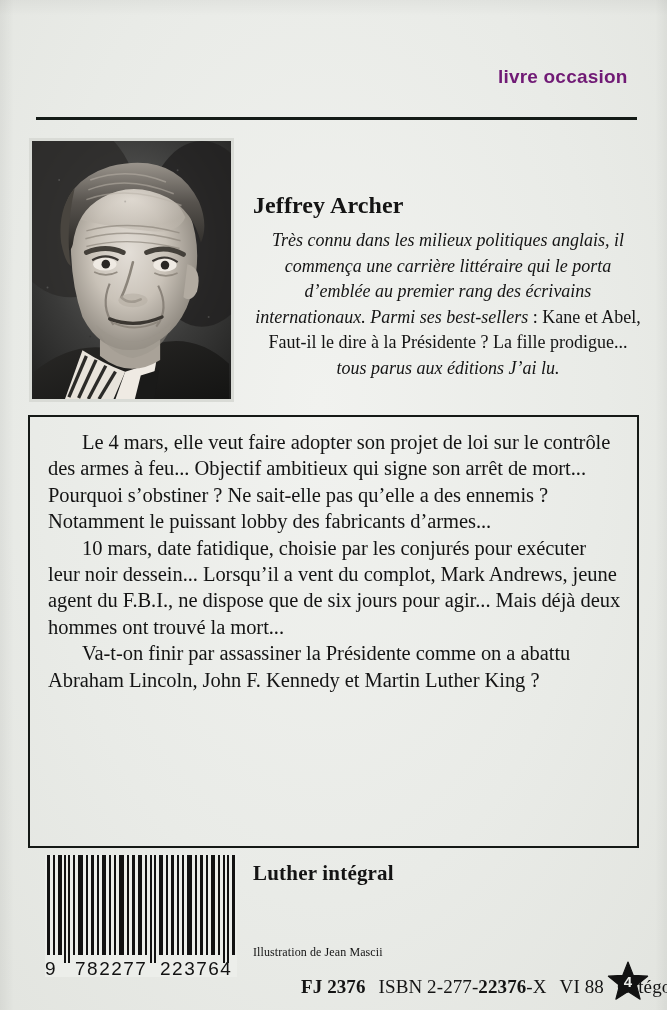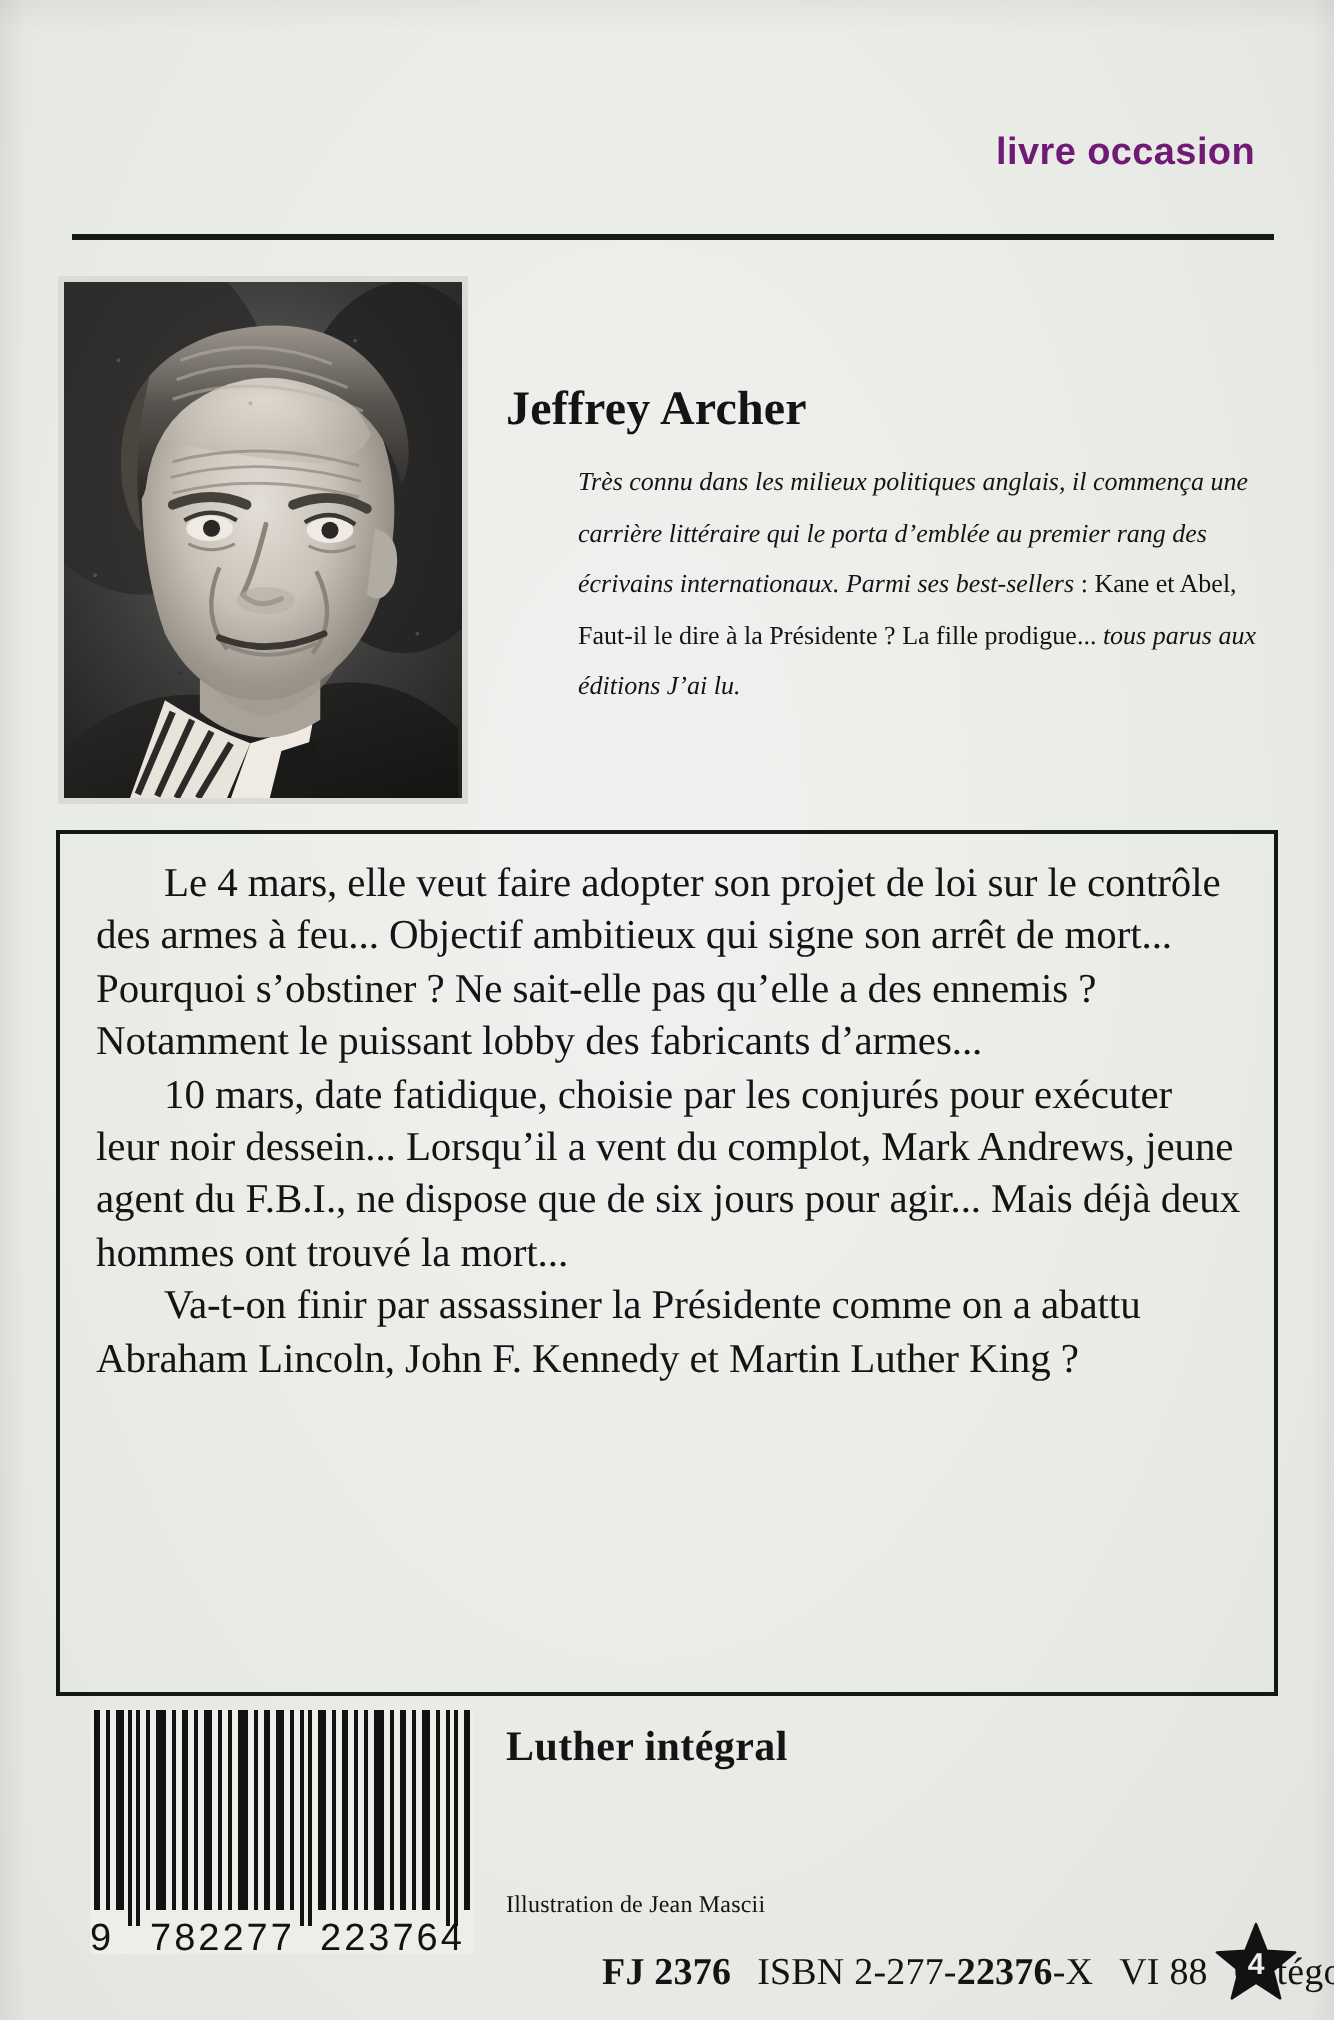--- a/index.html
+++ b/index.html
@@ -112,24 +112,23 @@
     font-family: "Liberation Serif", serif;
     font-weight: bold;
     font-size: 24px;
     line-height: 30px;
     letter-spacing: 0.1px;
     margin-bottom: 8px;
   }
   .author-bio {
     font-family: "Liberation Serif", serif;
     font-style: italic;
-    font-size: 13px;
+    font-size: 18px;
     line-height: 25.5px;
-    text-align: left;
-    margin-left: 36px;
+    text-align: center;
   }
   .author-bio .up { font-style: normal; }
 
   
   .synopsis {
     position: absolute;
     left: 28px;
     top: 415px;
     width: 611px;
     height: 433px;

